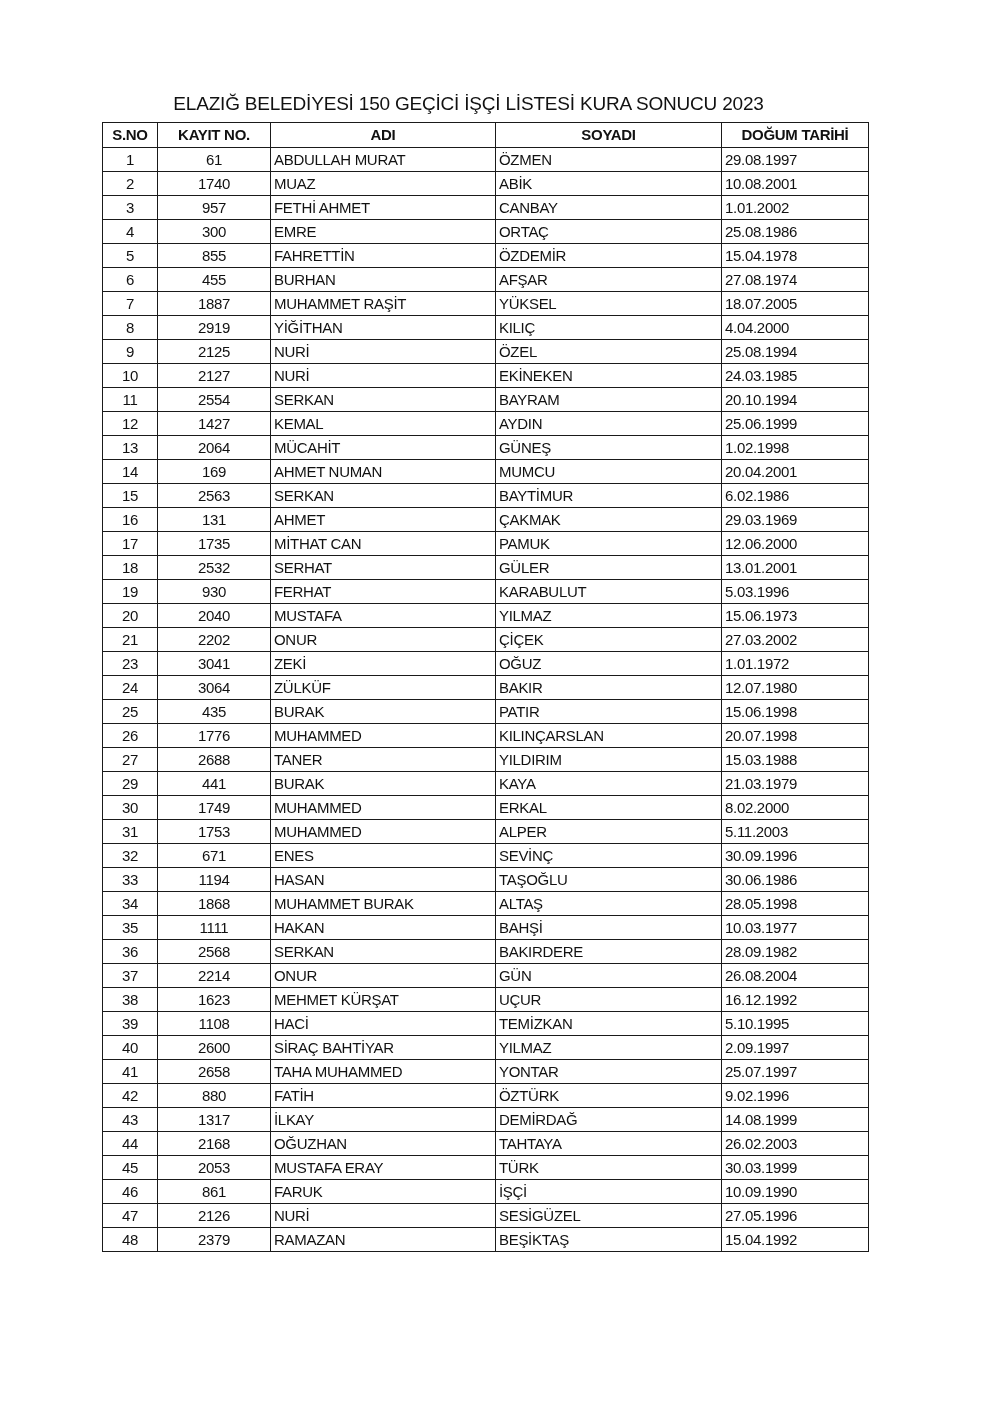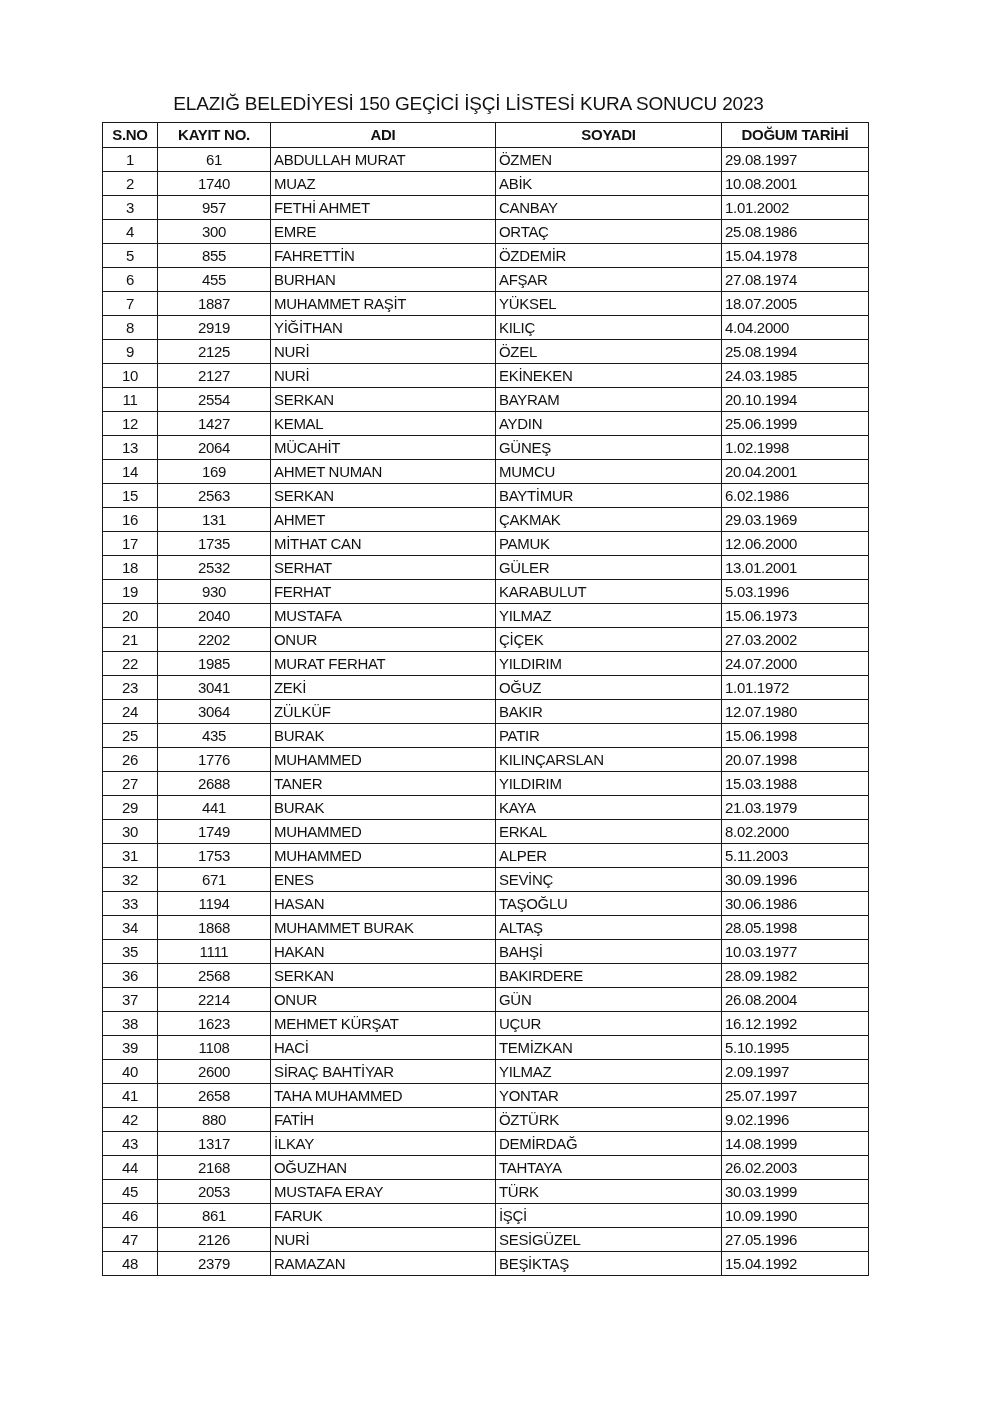--- a/index.html
+++ b/index.html
@@ -223,27 +223,20 @@
         <td class="dogum">15.06.1973</td>
       </tr>
       <tr>
         <td class="sno">21</td>
         <td class="kayit">2202</td>
         <td class="adi">ONUR</td>
         <td class="soyadi">ÇİÇEK</td>
         <td class="dogum">27.03.2002</td>
       </tr>
       <tr>
-        <td class="sno">22</td>
-        <td class="kayit">1985</td>
-        <td class="adi">MURAT FERHAT</td>
-        <td class="soyadi">YILDIRIM</td>
-        <td class="dogum">24.07.2000</td>
-      </tr>
-      <tr>
         <td class="sno">23</td>
         <td class="kayit">3041</td>
         <td class="adi">ZEKİ</td>
         <td class="soyadi">OĞUZ</td>
         <td class="dogum">1.01.1972</td>
       </tr>
       <tr>
         <td class="sno">24</td>
         <td class="kayit">3064</td>
         <td class="adi">ZÜLKÜF</td>

